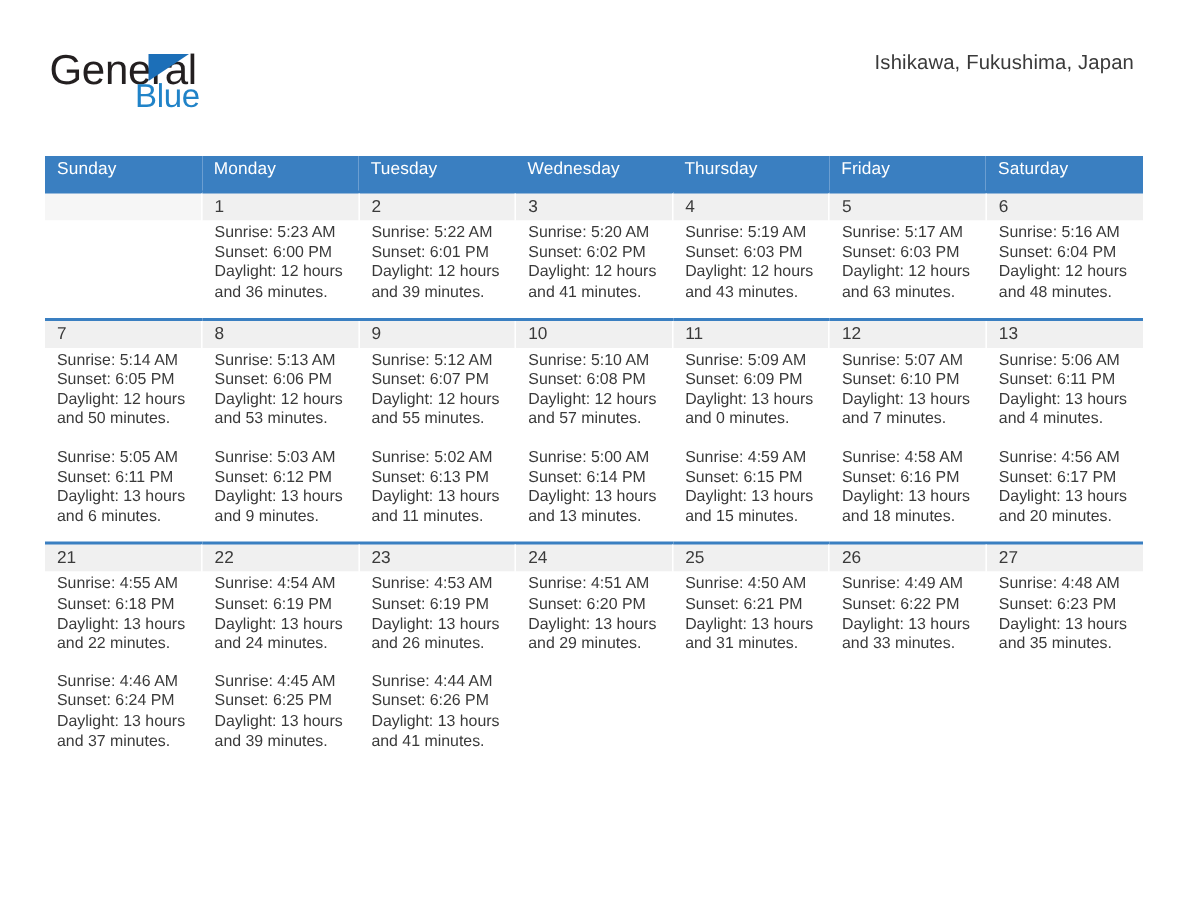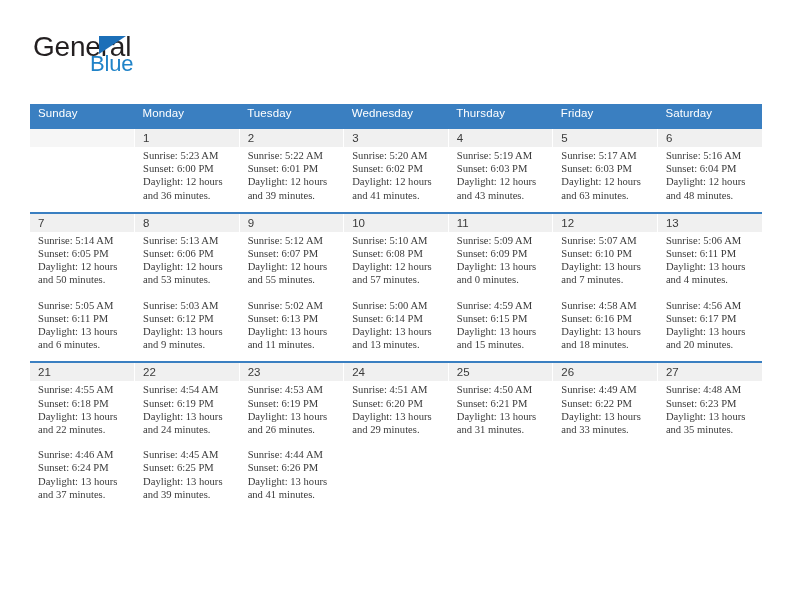--- a/index.html
+++ b/index.html
@@ -120,39 +120,39 @@
 
   tr.info-row td {
     background: #ffffff;
     border-right: 1px solid #ffffff;
     padding: 2px 6px 10px 8px;
     font-size: 10.6px;
     line-height: 13.2px;
     color: #3a3a3a;
     vertical-align: top;
     height: 50px;
-    font-family: Liberation Serif, serif;
   }
   tr.info-row td:last-child { border-right: none; }
   .line { display: block; white-space: nowrap; }
 </style>
 </head>
 <body>
 
 <div class="page">
 
   <div class="header">
 
     <div class="logo">
       <span class="logo-general">General</span>
       <span class="logo-tri"></span>
       <span class="logo-blue">Blue</span>
     </div>
 
     <div class="title-block">
+      <div class="cal-subtitle">Ishikawa, Fukushima, Japan</div>
     </div>
 
   </div>
 
   <div class="cal-wrap">
     <table class="cal">
       <colgroup>
         <col>
           <col>
           <col>

